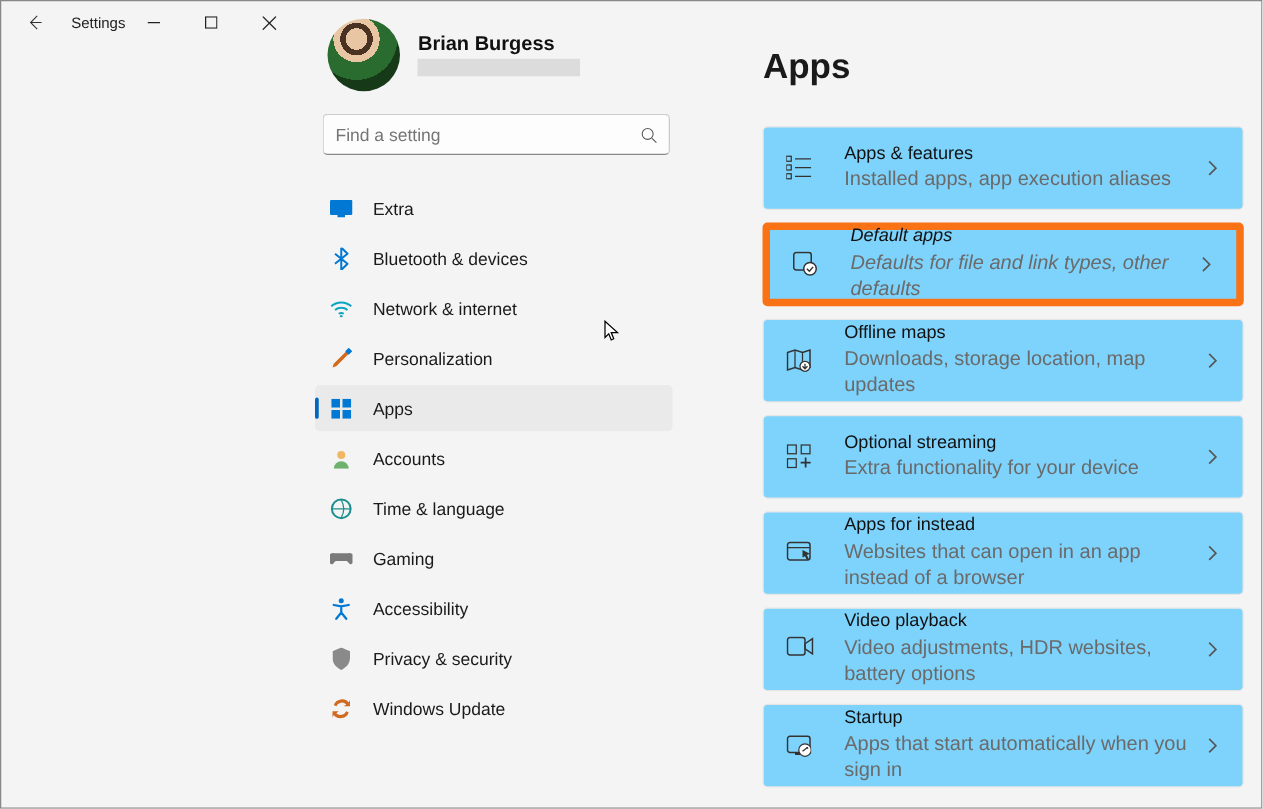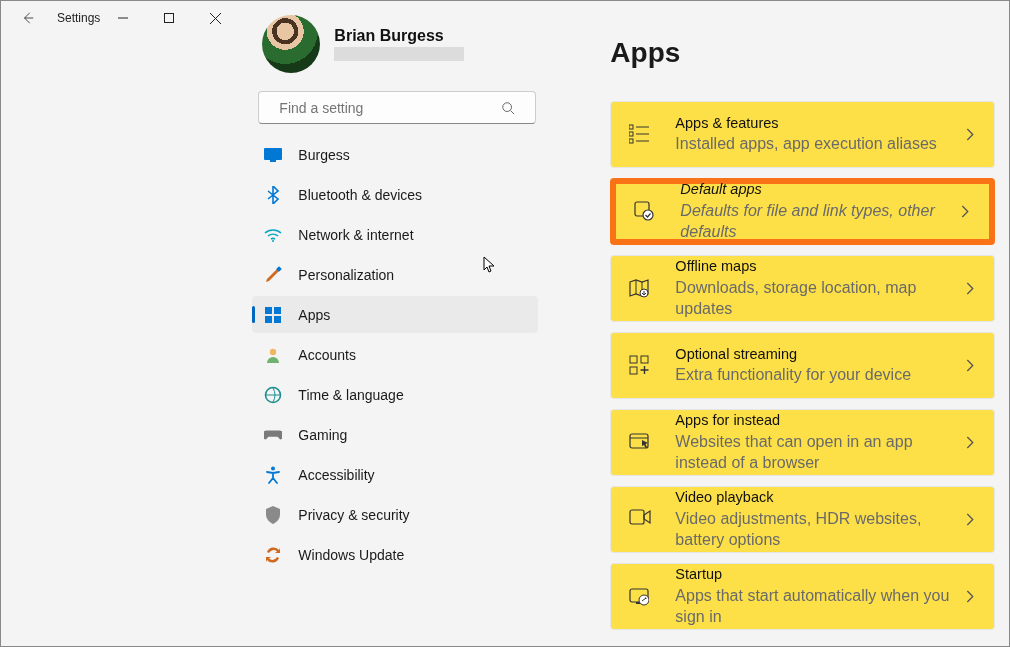--- a/index.html
+++ b/index.html
@@ -49,25 +49,25 @@
     width:58px; height:58px; border-radius:50%;
     background: radial-gradient(circle at 40% 28%, #e8c6a3 0 16%, #4a3222 16% 24%, #e8c6a3 24% 34%, #2a6b2f 34% 60%, #163a18 60% 100%);
     flex-shrink:0;
   }
   .profile-txt { display:flex; flex-direction:column; gap:2px;}
   .profile-name { font-size:16px; font-weight:600; color:#111;}
   .profile-email {
     width: 130px; height:14px; background:#dcdcdc;
   }
   .search-box {
-    margin: 6px 12px 10px 6px;
+    margin: 6px 12px 22px 6px;
     height:33px; background:#fdfdfd;
     border:1px solid #ccc; border-bottom:1px solid #888;
     border-radius:4px;
-    display:flex; align-items:center; padding:0 20px;
+    display:flex; align-items:center; padding:0 9px;
   }
   .search-box input {
     flex:1; border:none; background:transparent; outline:none;
     font-size:14px; color:#555;
   }
   .search-ic { width:14px;height:14px;color:#555;}
   .nav { display:flex; flex-direction:column; padding: 2px 10px 0 0;}
   .nav-item {
     display:flex; align-items:center; gap:16px;
     height:37px; padding:0 10px 0 12px;
@@ -80,21 +80,21 @@
     content:""; position:absolute; left:0; top:10px; width:3px; height:17px;
     background:#0067c0; border-radius:2px;
   }
   .nav-icon { width:18px; height:18px; display:flex;align-items:center;justify-content:center; flex-shrink:0;}
   .main {
     flex:1; padding: 36px 14px 8px 58px; overflow:auto;
   }
   .page-title { font-size:28px; font-weight:600; margin-bottom:32px;}
   .card-list { display:flex; flex-direction:column; gap:4px; max-width:625px;}
   .card {
-    background:#fde047; border:1px solid #e6e6e6; border-radius:4px;
+    background:#7dd3fc; border:1px solid #e6e6e6; border-radius:4px;
     height:67px; display:flex; align-items:center;
     padding:0 18px; cursor:pointer; margin-bottom:6px;
     position:relative;
   }
   .card.highlighted { border:6px solid #f97316;font-style:italic; }
   .card-icon { width:22px;height:22px; margin-right:24px; flex-shrink:0; color:#333;}
   .card-text { flex:1; display:flex; flex-direction:column;}
   .card-title { font-size:14.5px; color:#111; line-height:1.35;}
   .card-sub { font-size:16px; color:#6a6a6a; line-height:1.35;}
   .chevron { width:13px;height:13px;color:#555; flex-shrink:0;}
@@ -156,21 +156,21 @@
       </div>
 
       <div class="nav">
         <div class="nav-item">
           <span class="nav-icon">
               <svg viewBox="0 0 18 14" width="18" height="14">
                 <rect x="0" y="0" width="18" height="12" rx="1" fill="#0078d4"></rect>
                 <rect x="6" y="12" width="6" height="2" fill="#0078d4"></rect>
               </svg>
             </span>
-          <span>Burgess</span>
+          <span>Extra</span>
         </div>
         <div class="nav-item">
           <span class="nav-icon">
               <svg viewBox="0 0 12 18" width="12" height="18">
                 <path d="M6 0v18l5-5-5-4 5-4-5-5M1 5l10 8M1 13l10-8" fill="none" stroke="#0078d4" stroke-width="1.6"></path>
               </svg>
             </span>
           <span>Bluetooth &amp; devices</span>
         </div>
         <div class="nav-item">

